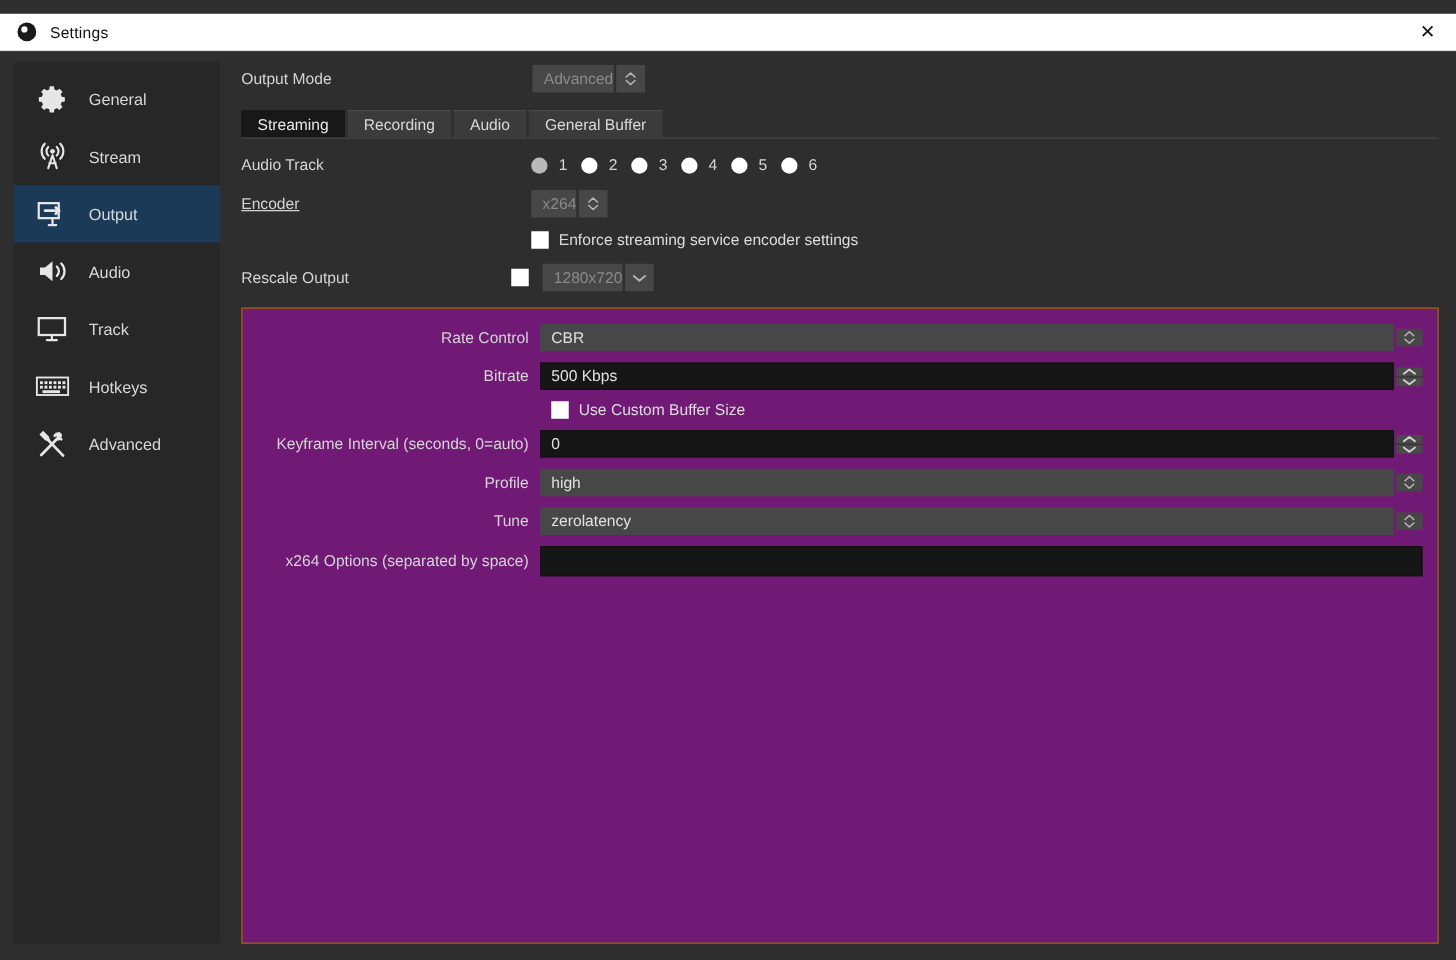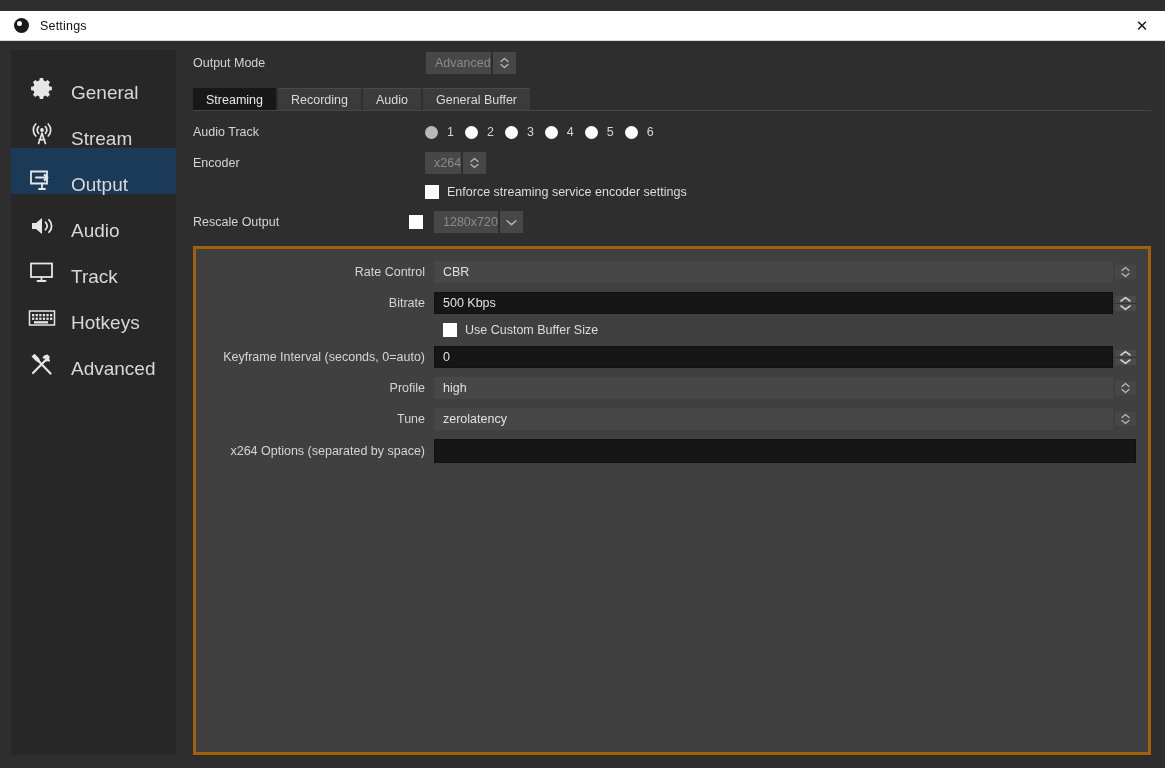--- a/index.html
+++ b/index.html
@@ -31,22 +31,22 @@
 
   
   .body { flex: 1; display: flex; background: #2e2e2e; position: relative; }
 
   
   .sidebar {
     width: 165px; margin: 9px 0 9px 11px; background: #272727;
     flex: 0 0 165px; height: 705px; padding-top: 6px;
   }
   .nav-item {
-    height: 46px; display: flex; align-items: flex-end; padding-left: 16px;
-    color: #d8d8d8; font-size: 19px; cursor: pointer; gap: 14px;
+    height: 46px; display: flex; align-items: center; padding-left: 16px;
+    color: #d8d8d8; font-size: 13px; cursor: pointer; gap: 14px;
   }
   .nav-item.active { background: #1b3a57; }
   .nav-ico { width: 30px; height: 28px; display: flex; align-items: center; justify-content: center; flex: 0 0 30px; }
   .nav-ico svg { display: block; }
   .nav-label { line-height: 1; }
 
   
   .main { flex: 1; display: flex; flex-direction: column; padding: 0 14px 0 17px; }
 
   .row { display: flex; align-items: center; }
@@ -86,36 +86,36 @@
   .radio-group { display: flex; align-items: center; gap: 0; }
   .radio-item { display: flex; align-items: center; cursor: pointer; margin-right: 11px; }
   .radio {
     width: 13px; height: 13px; border-radius: 50%; background: #ffffff; flex: 0 0 13px;
   }
   .radio.checked { background: #b9b9b9; }
   .radio-txt { color: #d4d4d4; font-size: 12.5px; margin-left: 9px; }
 
   
   .enc-row { margin-top: 10px; height: 22px; }
-  .enc-label { width: 232px; }
+  .enc-label { width: 232px; text-decoration: underline; }
 
   
   .chk-row { margin-top: 9px; height: 18px; }
   .checkbox {
     width: 14px; height: 14px; background: #ffffff; flex: 0 0 14px; cursor: pointer;
   }
   .chk-text { color: #dcdcdc; font-size: 12.5px; margin-left: 8px; }
 
   
   .rescale-row { margin-top: 10px; height: 22px; }
   .rescale-label { width: 216px; }
 
   
   .groupbox {
-    margin-top: 13px; border: 3px solid #a16207; background: #404040;
+    margin-top: 13px; border: 1px solid #a16207; background: #701a75;
     flex: 1; padding: 12px 12px 0 12px; margin-bottom: 9px; position: relative;
   }
   .grow { display: flex; align-items: center; margin-bottom: 9px; }
   .glabel {
     width: 226px; flex: 0 0 226px; text-align: right; padding-right: 9px;
     color: #d4d4d4; font-size: 12.5px; white-space: nowrap; line-height: 1;
   }
   .field-dark {
     height: 22px; background: #161616; border: 1px solid #111; color: #e2e2e2;
     font-size: 12.5px; display: flex; align-items: center; padding-left: 8px; flex: 1;

